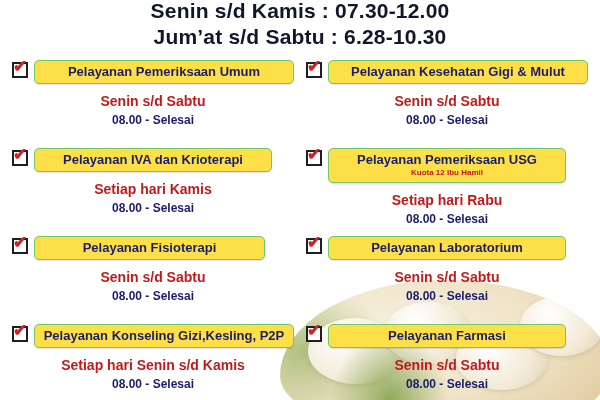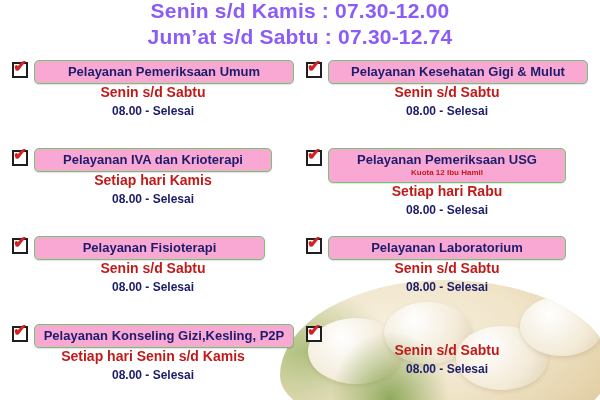--- a/index.html
+++ b/index.html
@@ -49,21 +49,21 @@
   }
 
   
   #header {
     position: relative;
     z-index: 2;
     text-align: center;
     padding-top: 0px;
   }
   .hdr-line {
-    color: #8b5cf6;
+    color: #0f172a;
     font-weight: bold;
     font-size: 21px;
     letter-spacing: 0.2px;
     line-height: 22px;
     white-space: nowrap;
   }
   .hdr-line.l1 { padding-top: 0px; }
   .hdr-line.l2 { padding-top: 4px; }
 
   
@@ -99,21 +99,21 @@
     content: "✔";
     position: absolute;
     left: -1px; top: -6px;
     font-size: 17px;
     line-height: 17px;
     color: #d32020;
     font-weight: bold;
   }
   .pill {
     flex: 1 1 auto;
-    background: #f9a8d4;
+    background: #fde047;
     border: 1px solid #6fc86d;
     border-radius: 5px;
     min-height: 24px;
     display: flex;
     flex-direction: column;
     align-items: center;
     justify-content: center;
     padding: 3px 6px 4px;
     box-shadow: 0 1px 1px rgba(0,0,0,0.12);
   }
@@ -132,21 +132,21 @@
     line-height: 10px;
     text-align: center;
     margin-top: 1px;
   }
   .days {
     text-align: center;
     color: #c21a1a;
     font-weight: bold;
     font-size: 14px;
     line-height: 17px;
-    margin-top: 0;
+    margin-top: 9px;
     white-space: nowrap;
   }
   .hours {
     text-align: center;
     color: #1c1c6b;
     font-weight: bold;
     font-size: 12px;
     line-height: 17px;
     margin-top: 2px;
     white-space: nowrap;
@@ -162,21 +162,21 @@
   <div class="greens"></div>
   <div class="egg e1"></div>
   <div class="egg e2"></div>
   <div class="egg e3"></div>
   <div class="egg e4"></div>
 </div>
 <div id="bg-leaf"></div>
 
 <div id="header">
   <div class="hdr-line l1">Senin s/d Kamis : 07.30-12.00</div>
-  <div class="hdr-line l2">Jum’at s/d Sabtu : 07.30-12.74</div>
+  <div class="hdr-line l2">Jum’at s/d Sabtu : 6.28-10.30</div>
 </div>
 
 <div id="grid">
 
   <div class="cell">
     <div class="row-top">
       <span class="check"></span>
       <div class="pill">
         <div class="pill-title">Pelayanan Pemeriksaan Umum</div>
       </div>
@@ -248,18 +248,21 @@
         <div class="pill-title">Pelayanan Konseling Gizi,Kesling, P2P</div>
       </div>
     </div>
     <div class="days">Setiap hari Senin s/d Kamis</div>
     <div class="hours">08.00 - Selesai</div>
   </div>
 
   <div class="cell narrow">
     <div class="row-top">
       <span class="check"></span>
+      <div class="pill">
+        <div class="pill-title">Pelayanan Farmasi</div>
+      </div>
     </div>
     <div class="days">Senin s/d Sabtu</div>
     <div class="hours">08.00 - Selesai</div>
   </div>
 
 </div>
 
 </body></html>

